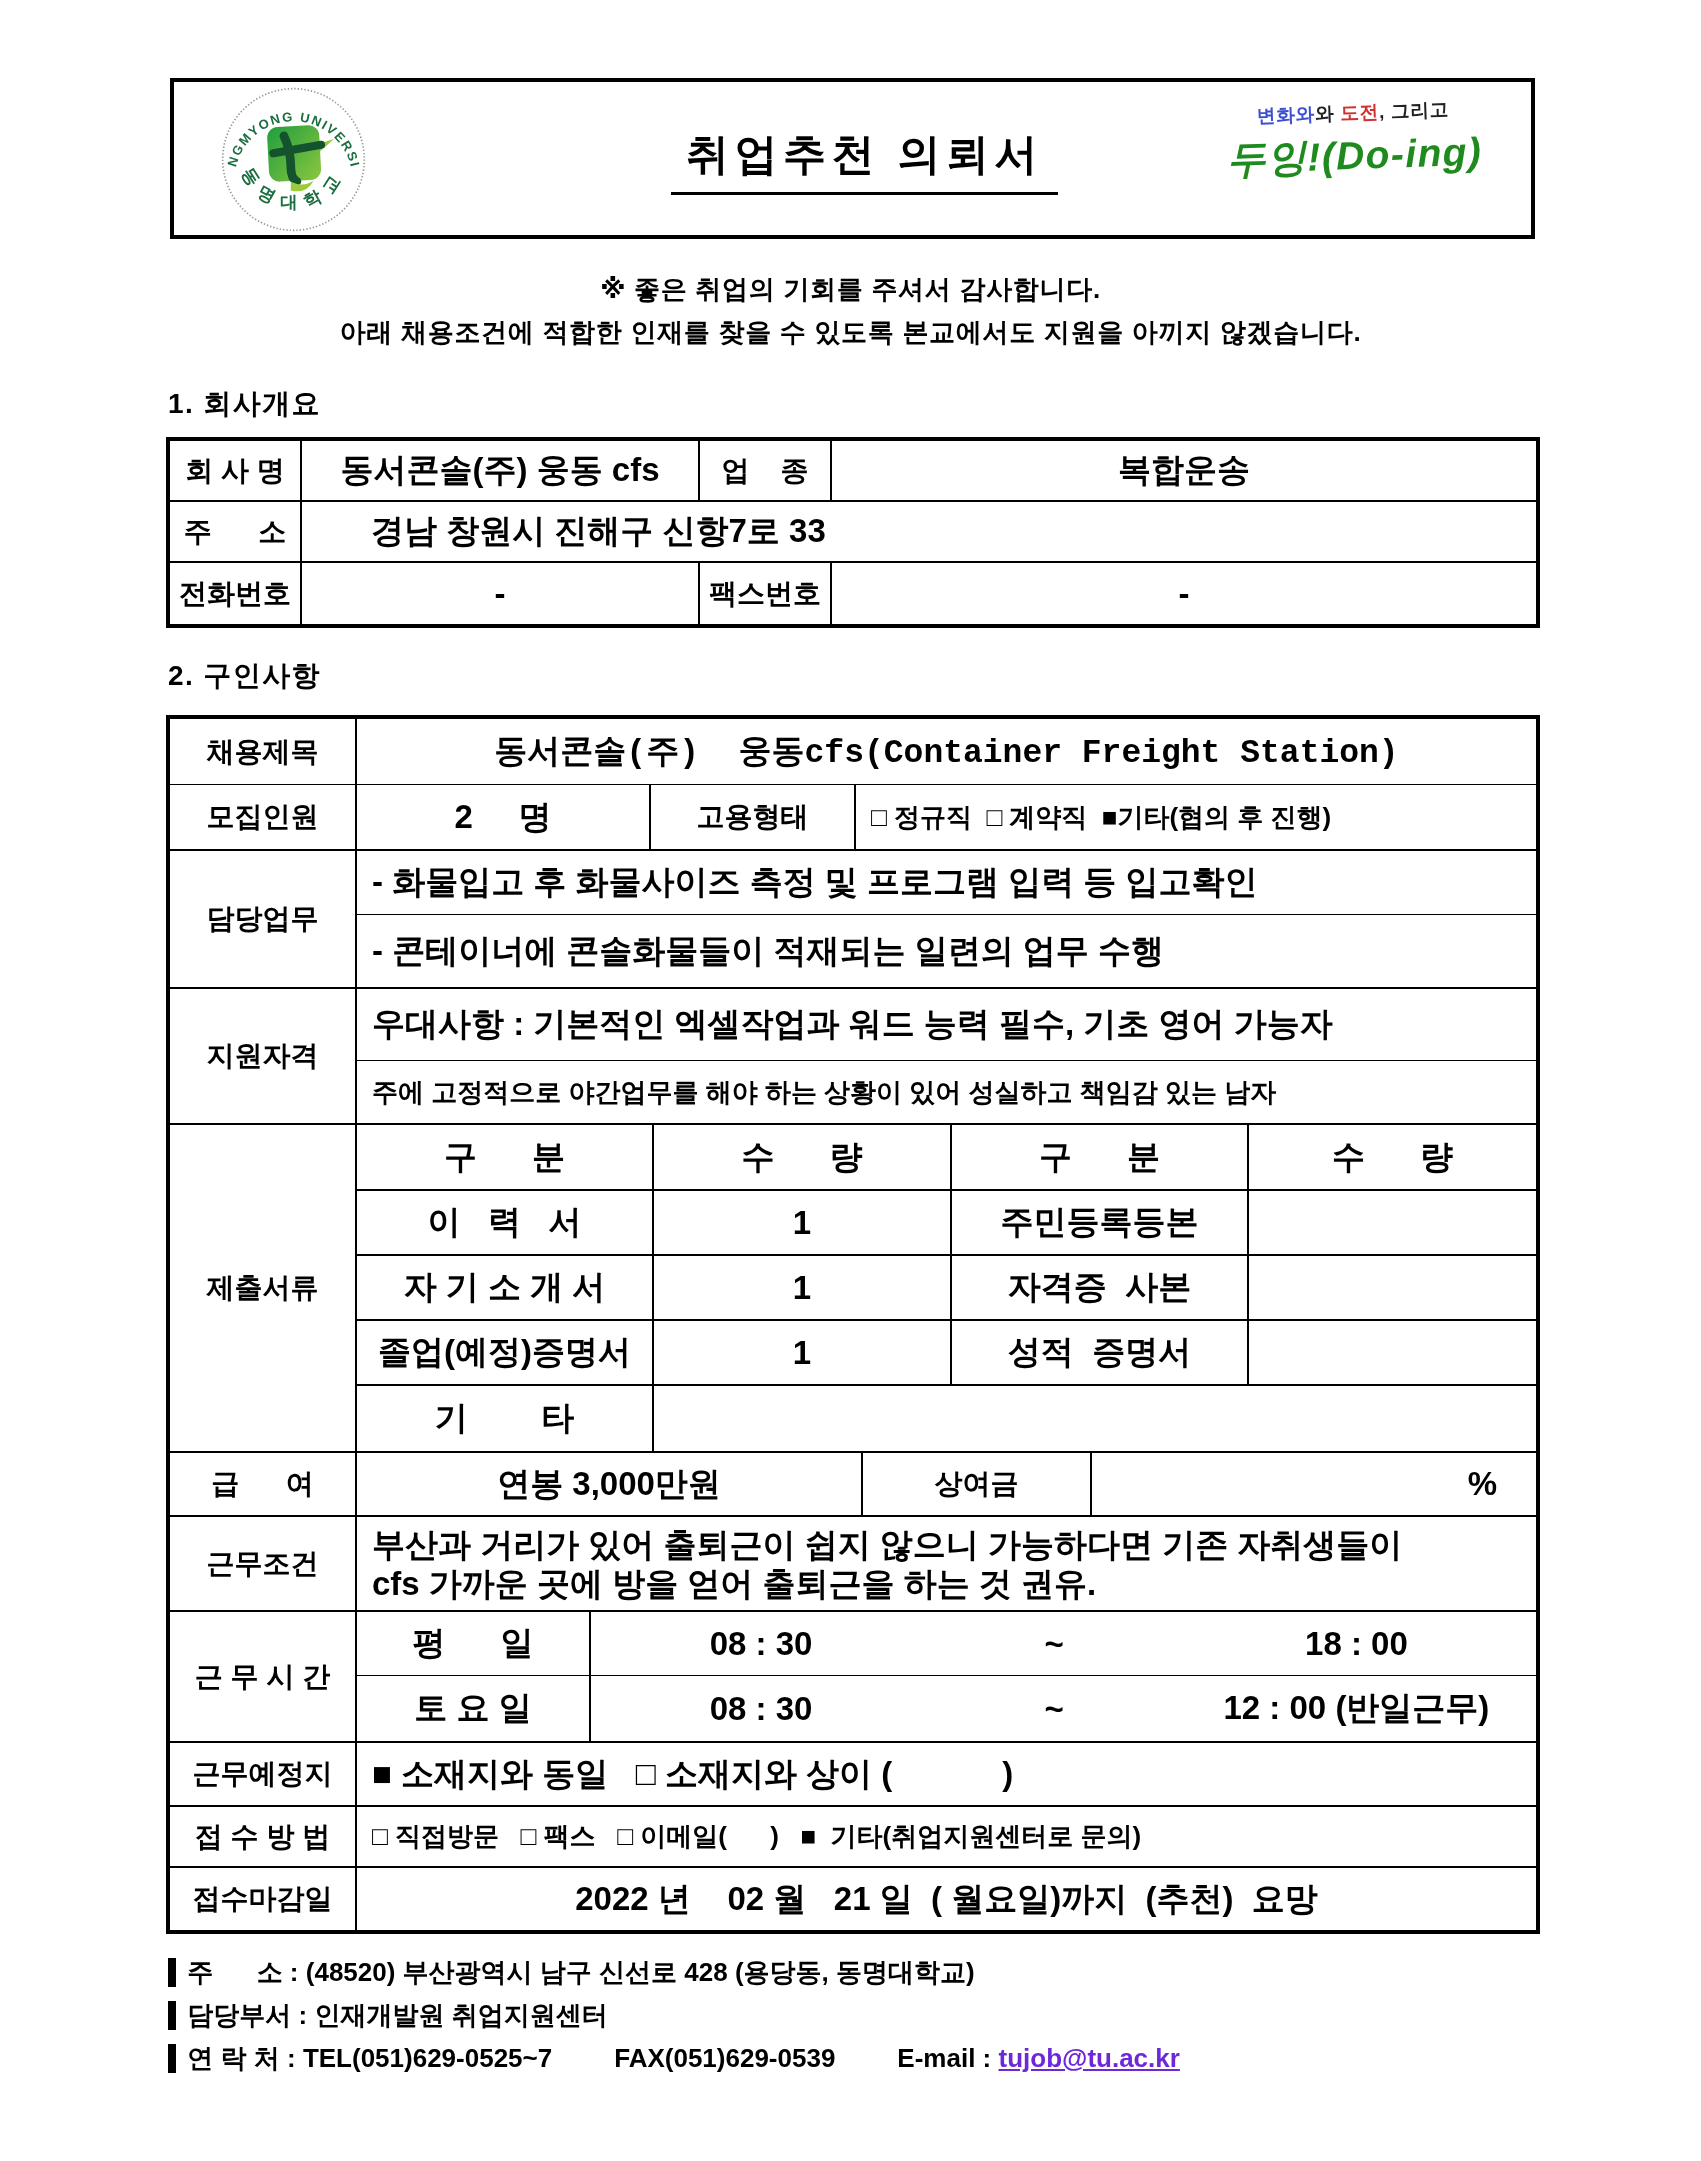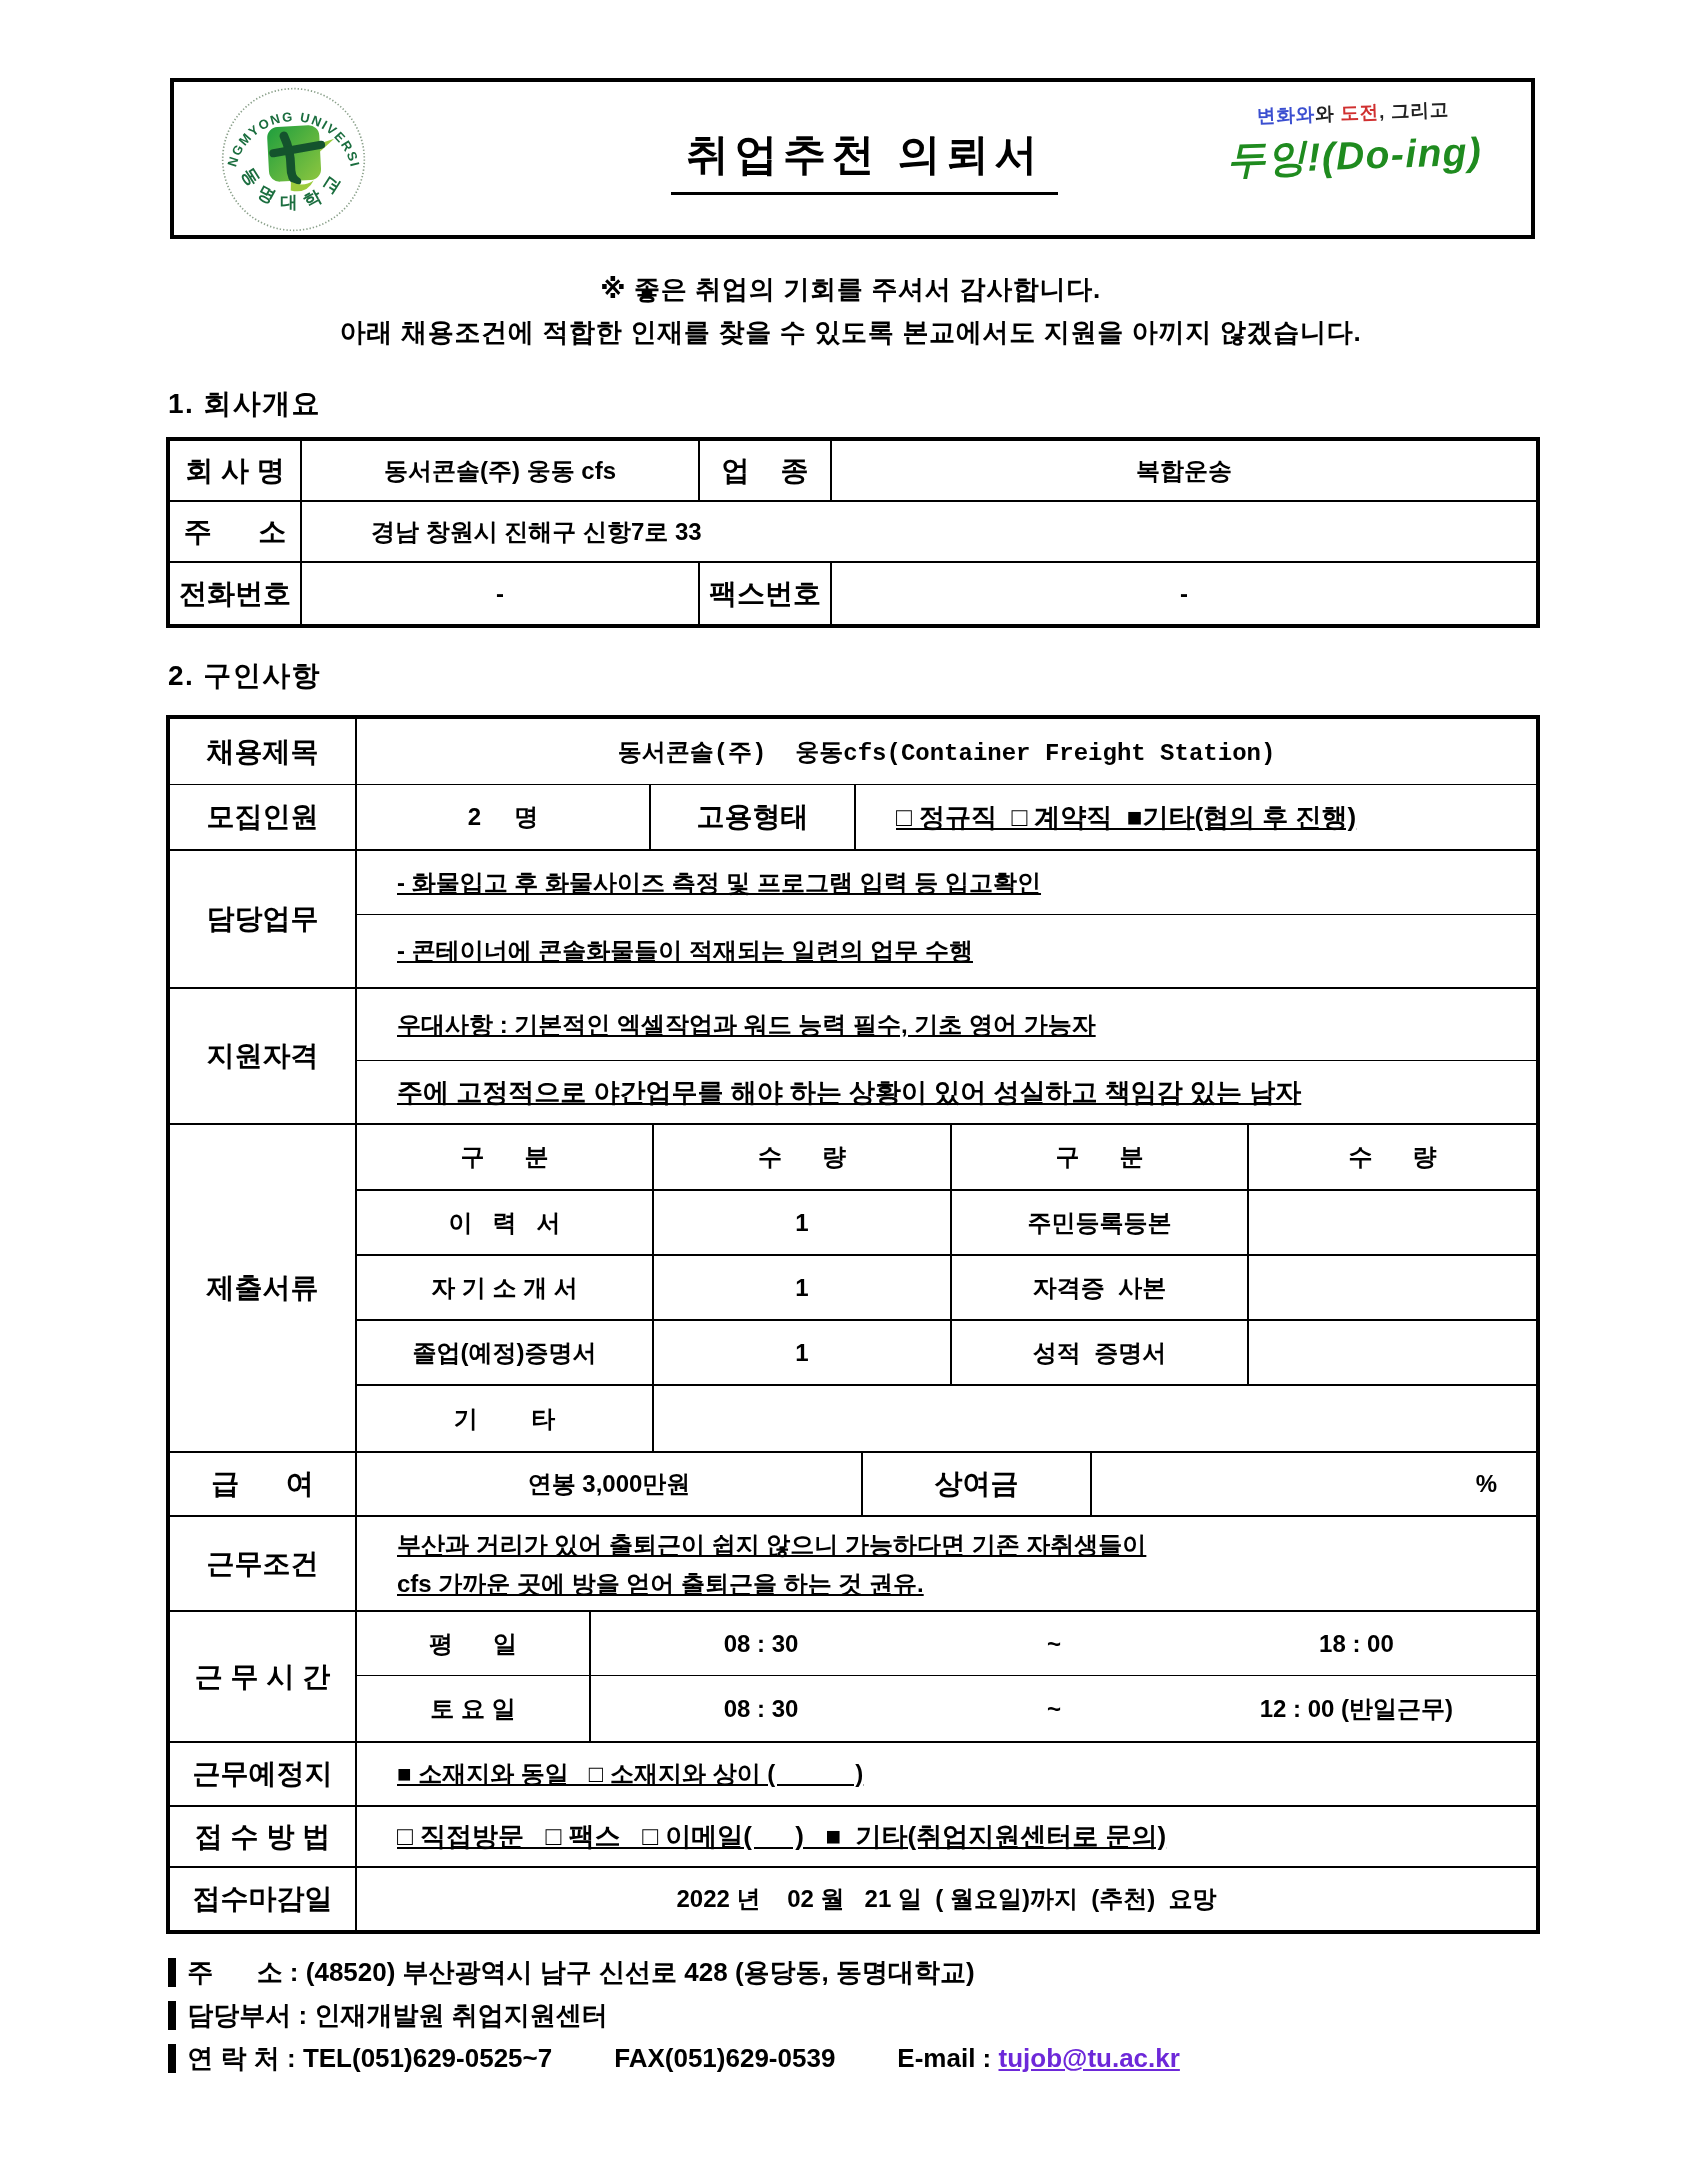--- a/index.html
+++ b/index.html
@@ -32,24 +32,24 @@
   
   .sec-h{position:absolute; left:168px; font-size:28px; letter-spacing:1.4px;}
   .sec-h.h1{top:385px;} .sec-h.h2{top:657px;}
 
   
   .tbl{position:absolute; left:166px; width:1374px; border:4.2px solid #000; box-sizing:border-box; background:#fff;}
   .tbl1{top:437px;} .tbl2{top:715px;}
   .row{display:grid; box-sizing:border-box; width:100%;}
   .cell{
     display:flex; align-items:center; box-sizing:border-box;
-    font-size:24px; letter-spacing:0px; overflow:hidden; white-space:pre;
+    font-size:33px; letter-spacing:0px; overflow:hidden; white-space:pre;
   }
   .center{justify-content:center;}
-  .leftpad{padding-left:40px; justify-content:flex-start;text-decoration:underline;}
+  .leftpad{padding-left:15px; justify-content:flex-start;}
   .label{justify-content:center; font-size:28px;}
   .br3{border-right:2.1px solid #000;}
   .bb2{border-bottom:1.4px solid #000;}
   .bb3{border-bottom:2.1px solid #000;}
   .bb4{border-bottom:2.8px solid #000;}
   .twolines{flex-direction:column; align-items:flex-start; justify-content:center; line-height:39px;}
   .pctcell{justify-content:flex-end; padding-right:39px;}
   .timegrid{display:grid; grid-template-columns:36% 26% 38%; align-items:center;}
   .timegrid span{text-align:center; white-space:pre;}
   .addrcell{padding-left:69px; justify-content:flex-start;}

